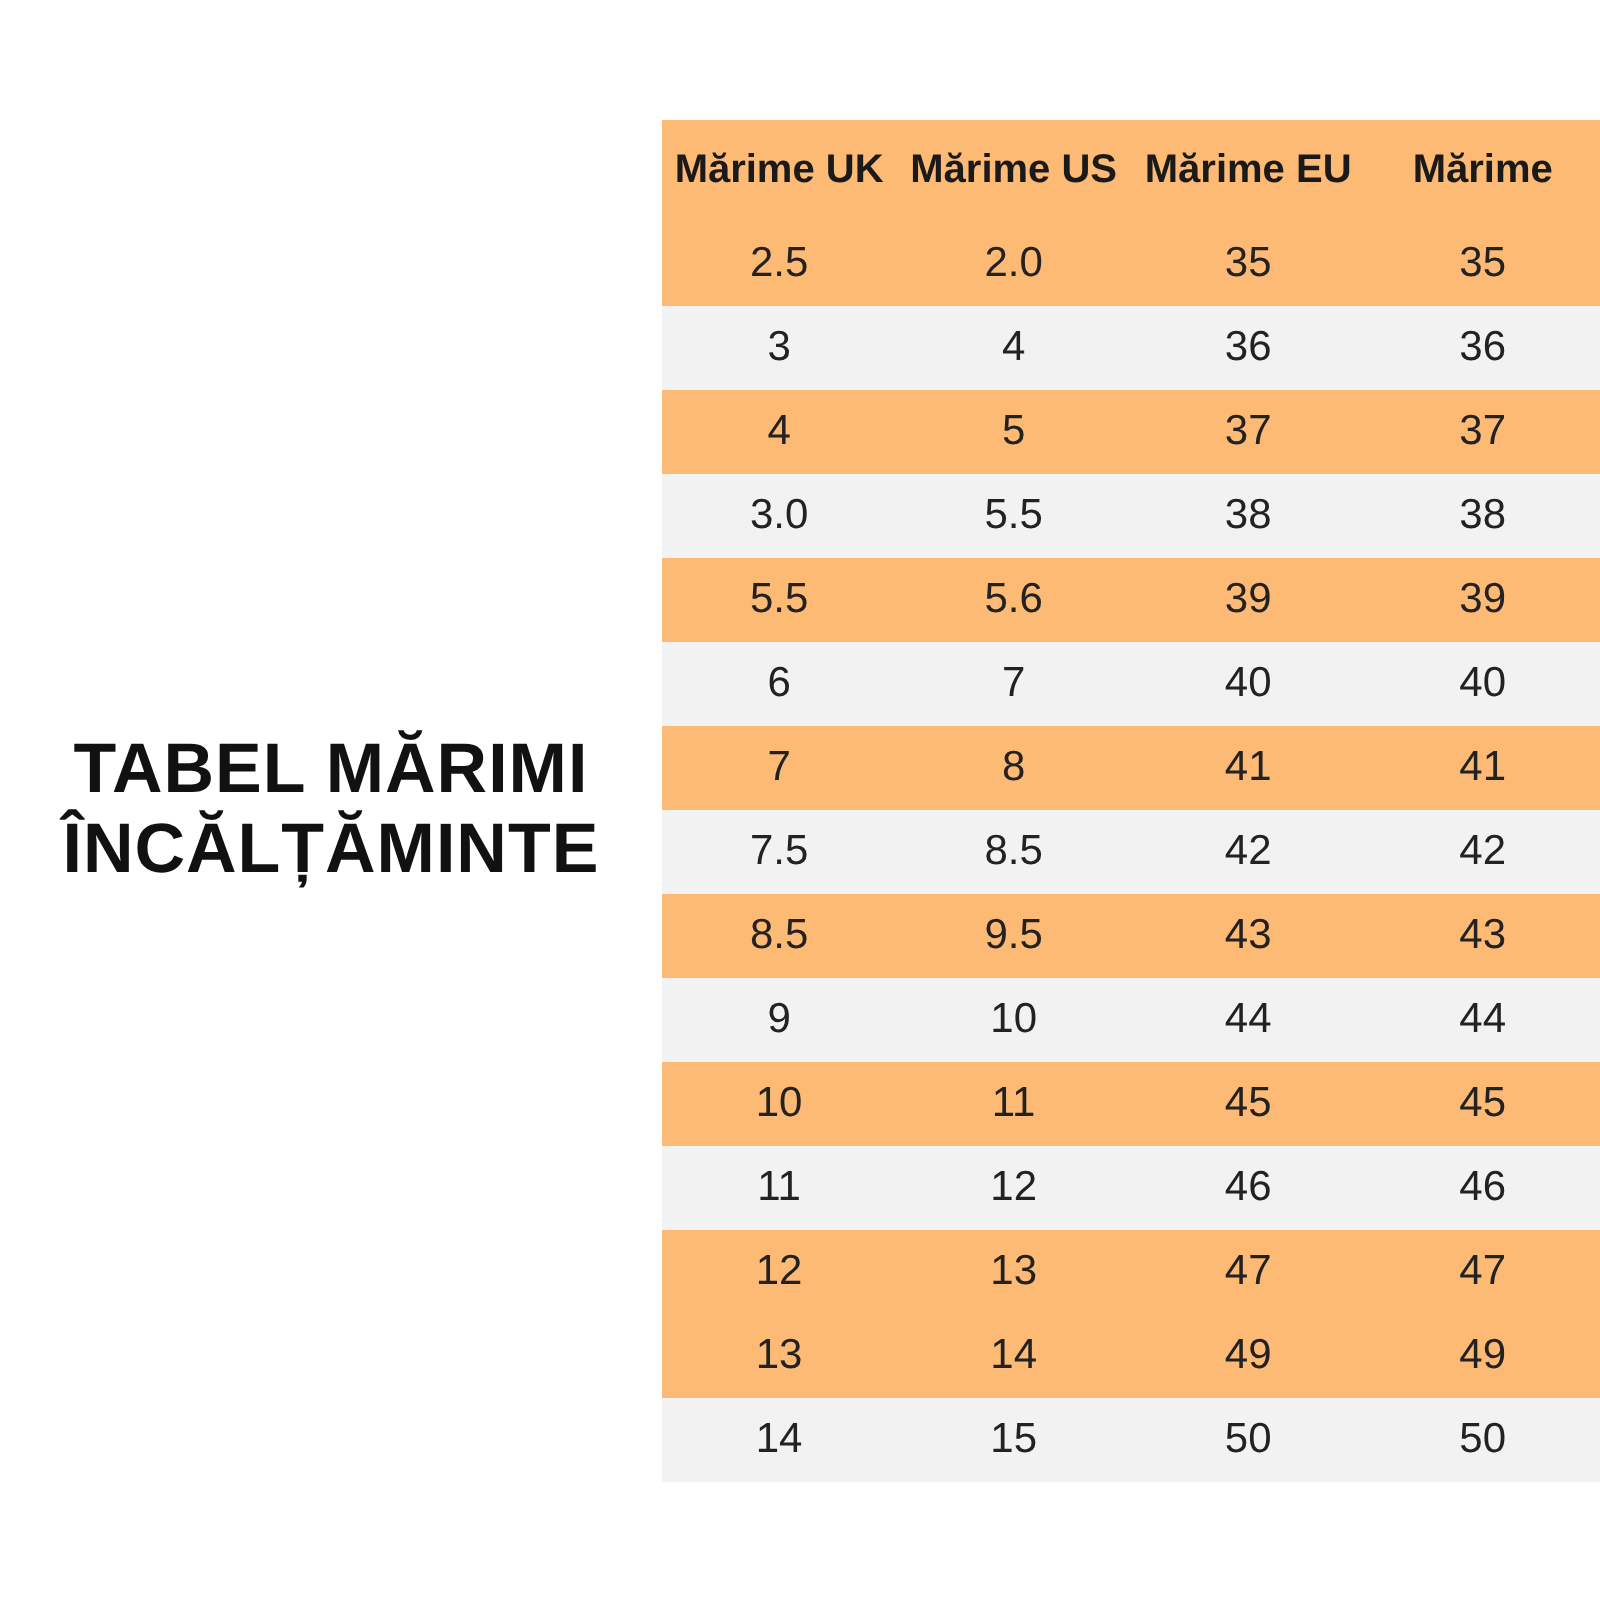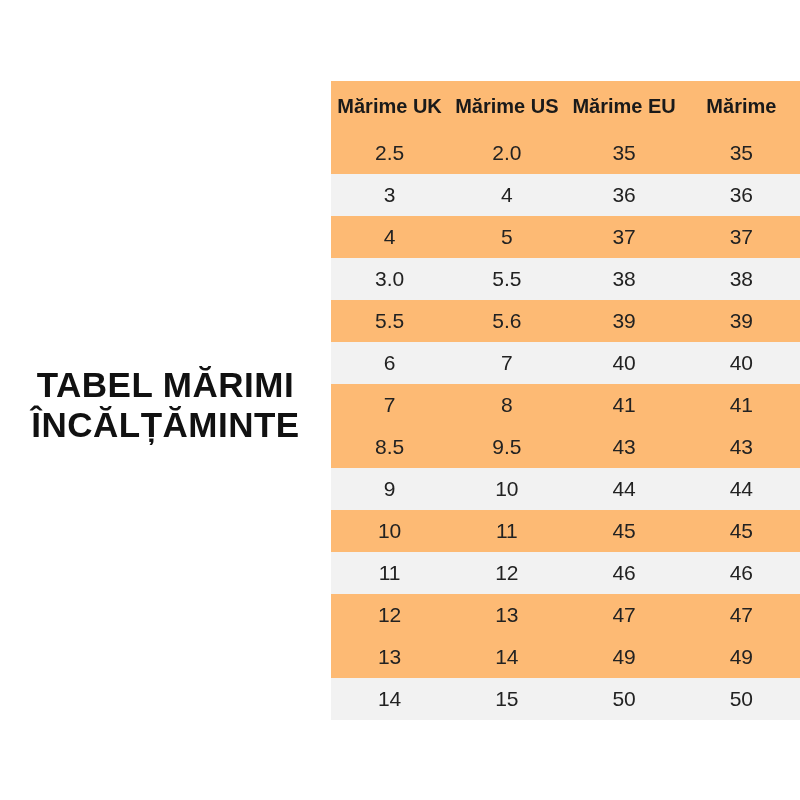--- a/index.html
+++ b/index.html
@@ -118,20 +118,26 @@
             <td>7</td>
             <td>40</td>
             <td>40</td>
           </tr>
           <tr class="odd">
             <td>7</td>
             <td>8</td>
             <td>41</td>
             <td>41</td>
           </tr>
+          <tr class="even">
+            <td>7.5</td>
+            <td>8.5</td>
+            <td>42</td>
+            <td>42</td>
+          </tr>
           <tr class="odd">
             <td>8.5</td>
             <td>9.5</td>
             <td>43</td>
             <td>43</td>
           </tr>
           <tr class="even">
             <td>9</td>
             <td>10</td>
             <td>44</td>

